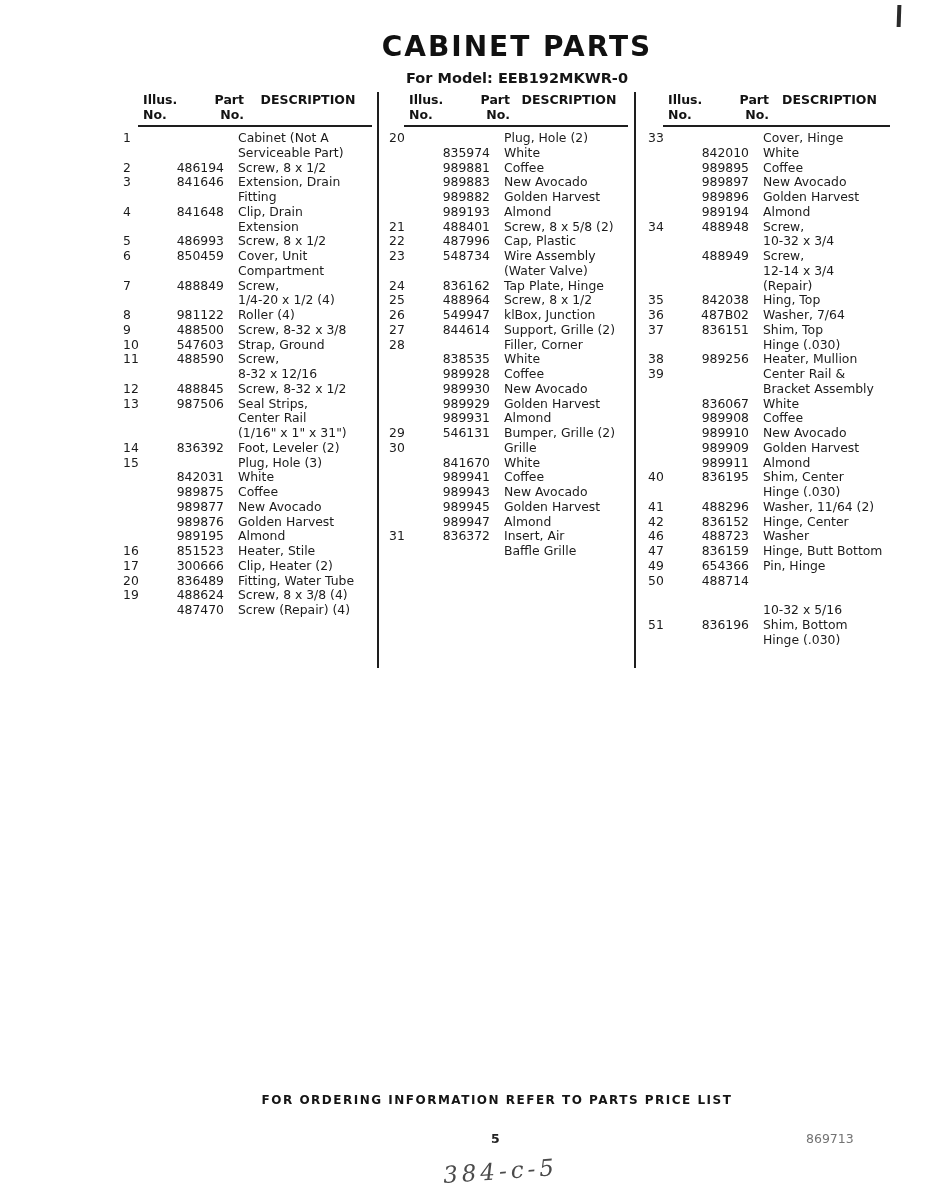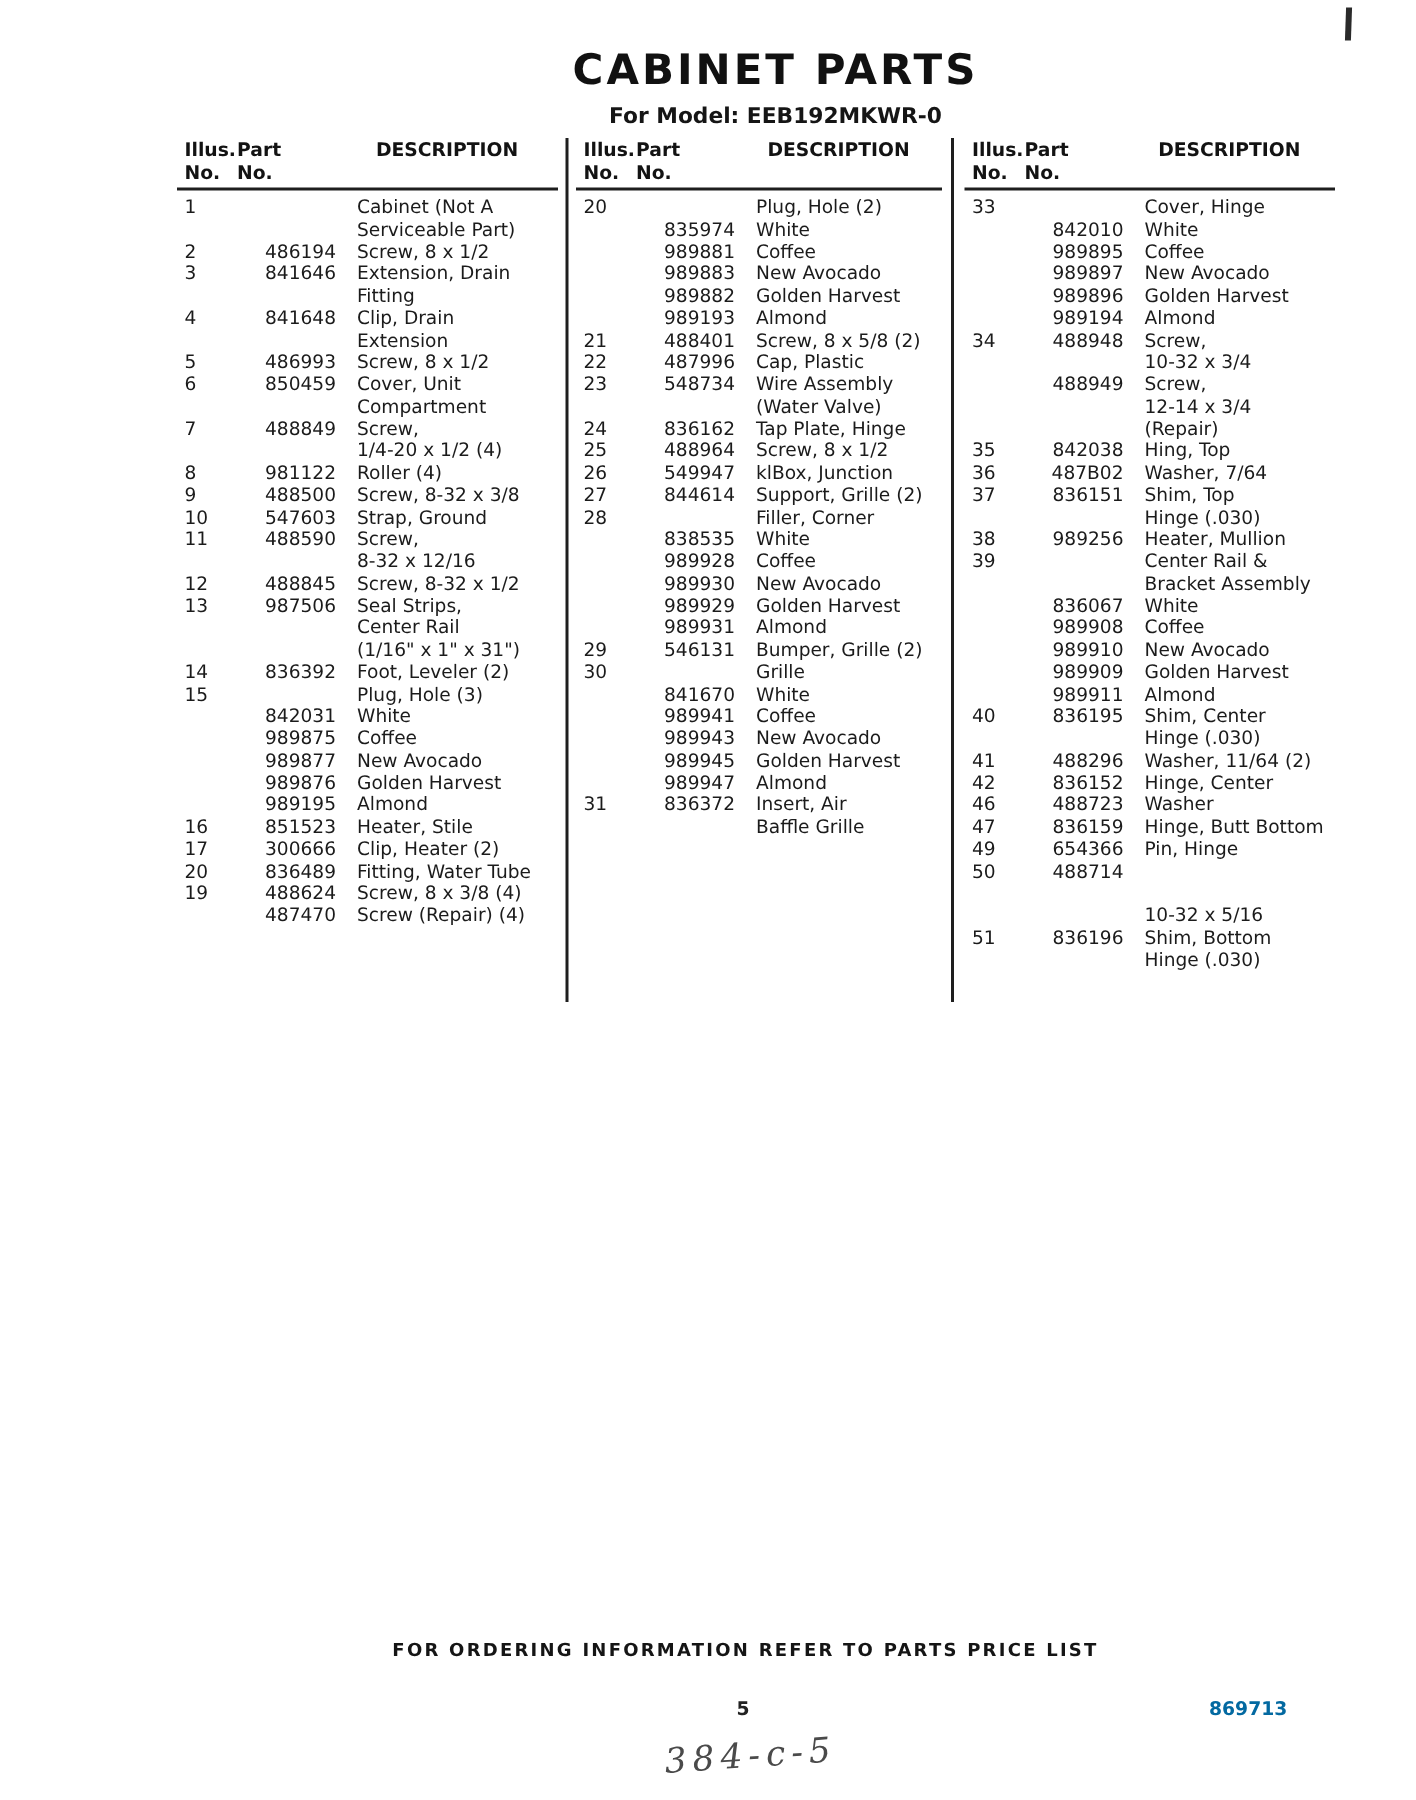--- a/index.html
+++ b/index.html
@@ -28,44 +28,44 @@
   .col-1{left:118px;width:254px;}
   .col-2{left:384px;width:244px;}
   .col-3{left:643px;width:247px;}
   .vdiv{position:absolute;top:92px;width:2px;height:576px;background:#1e1e1e;}
   .vdiv-1{left:377px;}
   .vdiv-2{left:634px;}
 
   .col-header{
     display:grid;grid-template-columns:40px 66px 1fr;
     border-bottom:2px solid #1e1e1e;padding-bottom:3px;
-    font-size:12.5px;font-weight:bold;color:#131313;
+    font-size:12.5px;font-weight:bold;color:#131313;margin-left:20px;
   }
   .col-header .h-illus{padding-left:5px;}
-  .col-header .h-part{text-align:left;}
+  .col-header .h-part{text-align:right;}
   .col-header .h-desc{text-align:center;display:flex;flex-direction:column;justify-content:flex-start;}
   .h-line{display:block;line-height:15px;}
 
   .rows{margin-top:4px;}
   .row{
     display:grid;grid-template-columns:40px 66px 1fr;
     height:14.75px;line-height:14.75px;font-size:12.4px;
     white-space:nowrap;color:#1b1b1b;
   }
   .c-illus{padding-left:5px;}
   .c-part{text-align:right;}
   .c-desc{padding-left:14px;overflow:visible;}
 
   .footer-note{
     position:absolute;top:1093px;left:0;right:0;text-align:center;
     transform:translateX(25px);
     font-size:12px;font-weight:bold;letter-spacing:1.5px;color:#151515;
   }
   .page-number{position:absolute;top:1131px;left:491px;font-size:12.5px;font-weight:bold;color:#222;}
-  .doc-number{position:absolute;top:1131px;left:806px;font-size:12.5px;font-weight:bold;color:#0369a1;}
+  .doc-number{position:absolute;top:1131px;left:806px;font-size:12.5px;font-weight:normal;color:#737373;}
   .handwritten{
     position:absolute;top:1158px;left:443px;
     font-family:"DejaVu Serif","Liberation Serif",serif;
     font-style:italic;font-size:23px;letter-spacing:4px;color:#4a4a4a;
     transform:rotate(-4deg);
   }
 </style>
 </head>
 <body>
 

